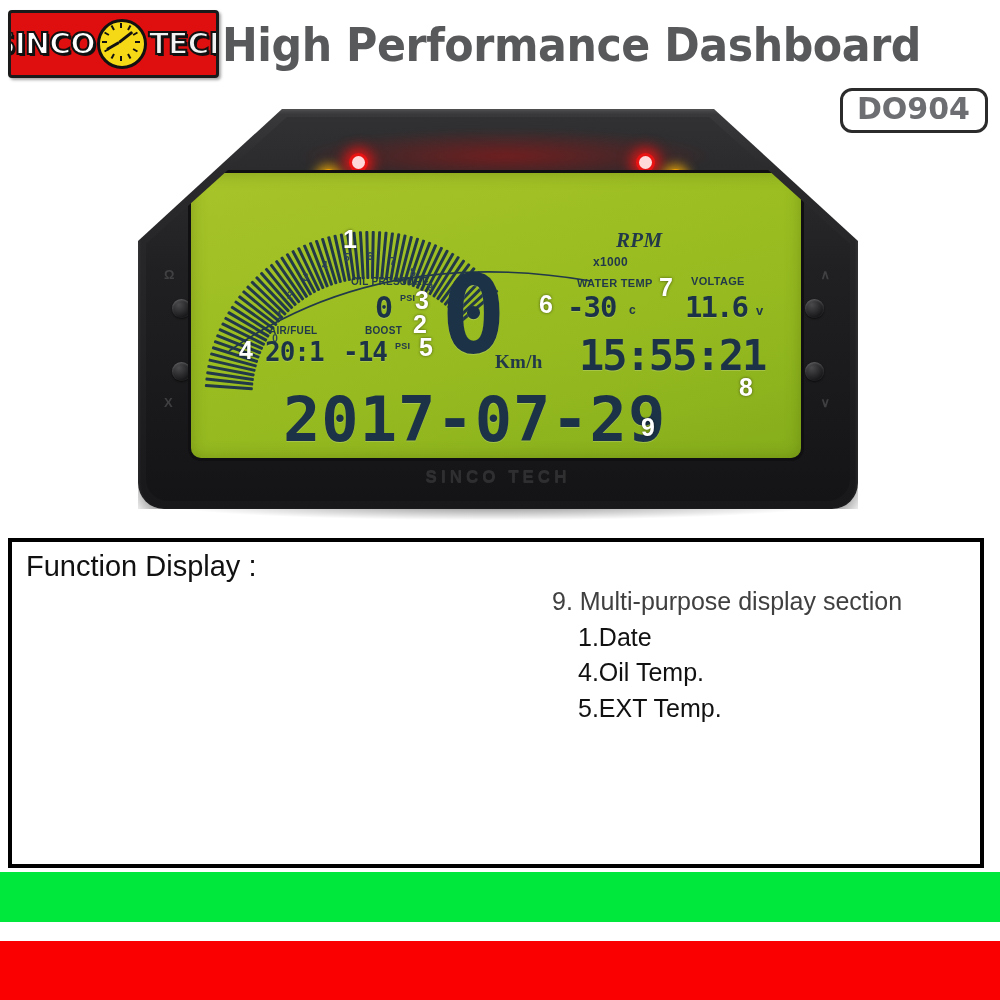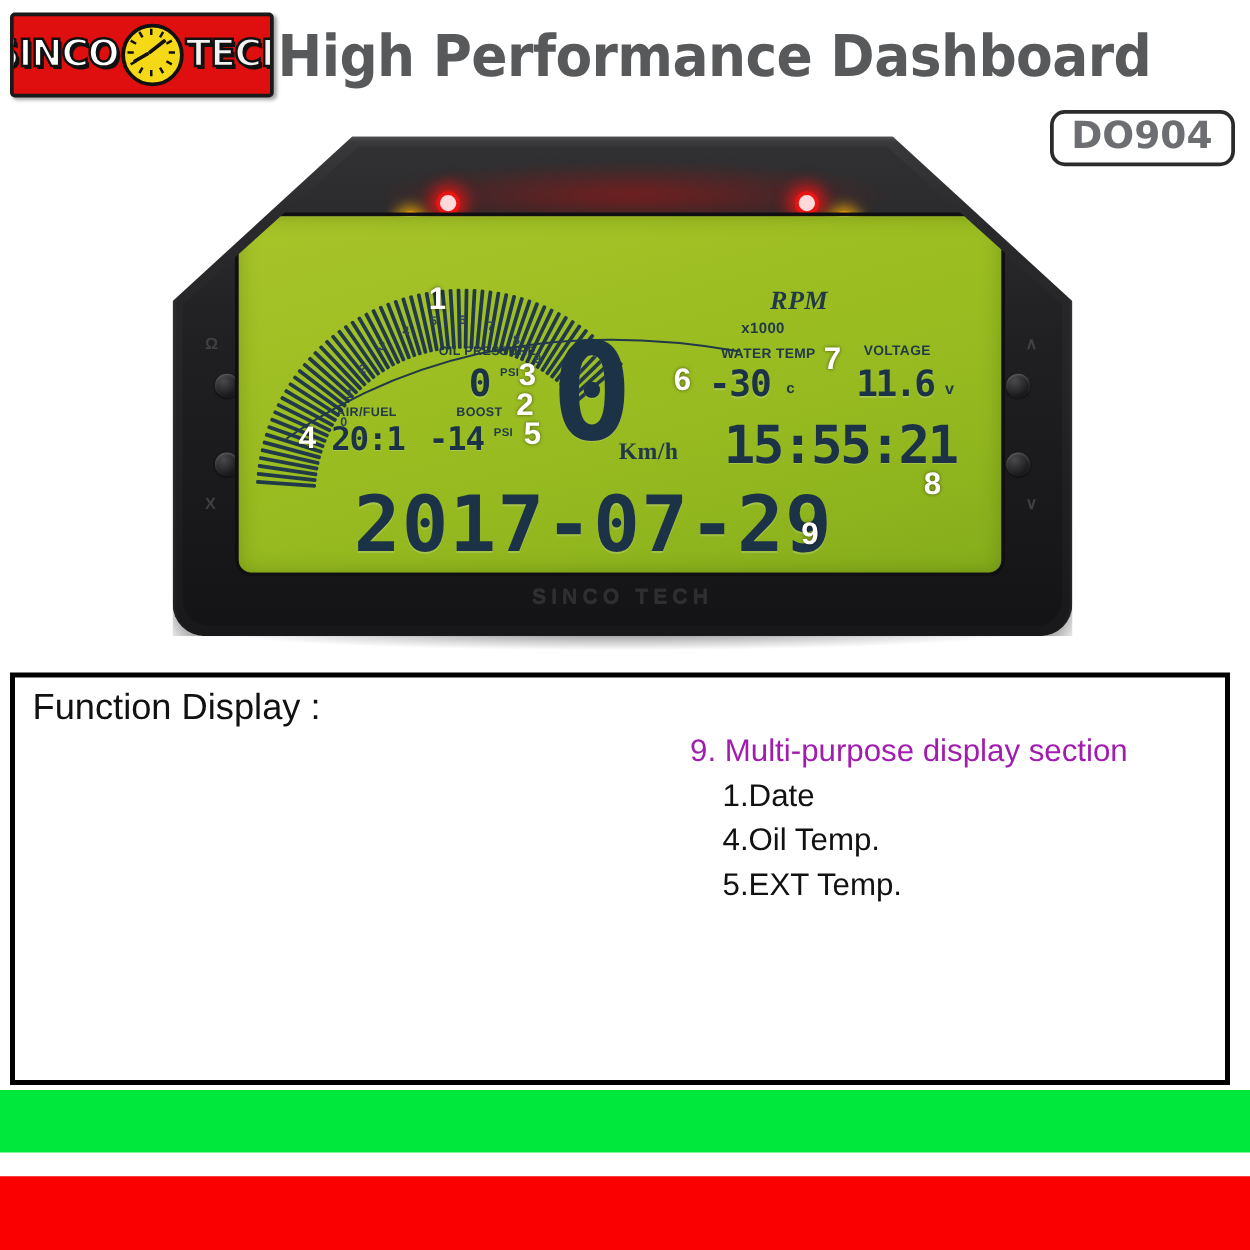--- a/index.html
+++ b/index.html
@@ -143,21 +143,21 @@
     position:absolute;left:8px;top:538px;width:976px;height:330px;
     border:4px solid #000;background:#fff;box-sizing:border-box;
   }
   #func-title{
     position:absolute;left:14px;top:8px;
     font-size:29px;color:#111;
   }
   #col-left{position:absolute;left:150px;top:52px;}
   #col-right{position:absolute;left:540px;top:42px;}
   .fn-item{font-size:25px;color:#111;line-height:1.42;white-space:nowrap;}
-  #sub-head{font-size:25px;color:#a21caf;line-height:1.42;white-space:nowrap;}
+  #sub-head{font-size:25px;color:#404040;line-height:1.42;white-space:nowrap;}
   .sub-item{font-size:25px;color:#111;line-height:1.42;margin-left:26px;white-space:nowrap;}
 
   
   #bar-green{position:absolute;left:0;top:872px;width:1000px;height:50px;}
   #bar-red{position:absolute;left:0;top:941px;width:1000px;height:59px;}
 </style>
 </head>
 <body>
 
 <div id="header">

